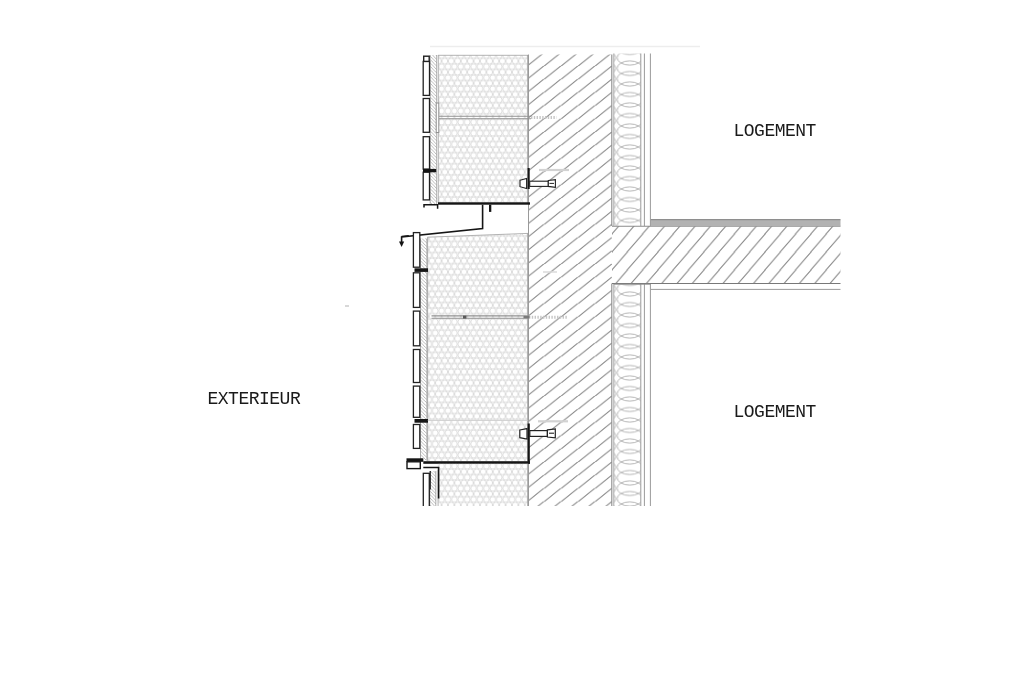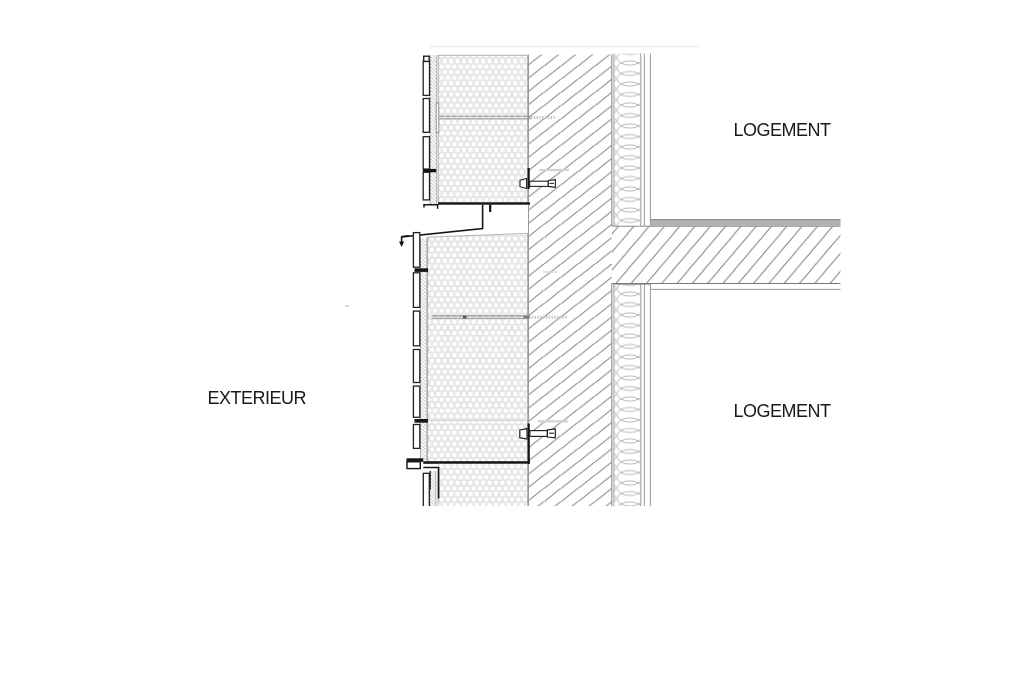--- a/index.html
+++ b/index.html
@@ -1,17 +1,17 @@
 <!DOCTYPE html>
 <html><head>
 <meta charset="utf-8">
 <style>
   html,body{margin:0;padding:0;background:#ffffff;}
   #page{position:relative;width:1024px;height:506px;background:#0f766e;overflow:hidden;
-        font-family:Liberation Sans, sans-serif;}
+        font-family:Liberation Mono, monospace;}
   svg{position:absolute;top:0;left:0;}
 </style>
 </head>
 <body>
 <div id="page">
 <svg width="1024" height="683" viewBox="0 0 1024 683">
 <defs>
 
   <pattern id="wallHatch" width="17" height="13.2" patternUnits="userSpaceOnUse">
     <path d="M-1,14.2 L18,-1 M-18,14.2 L1,-1 M16,14.2 L35,-1" stroke="#8b8b8b" stroke-width="1.1" fill="none"></path>

